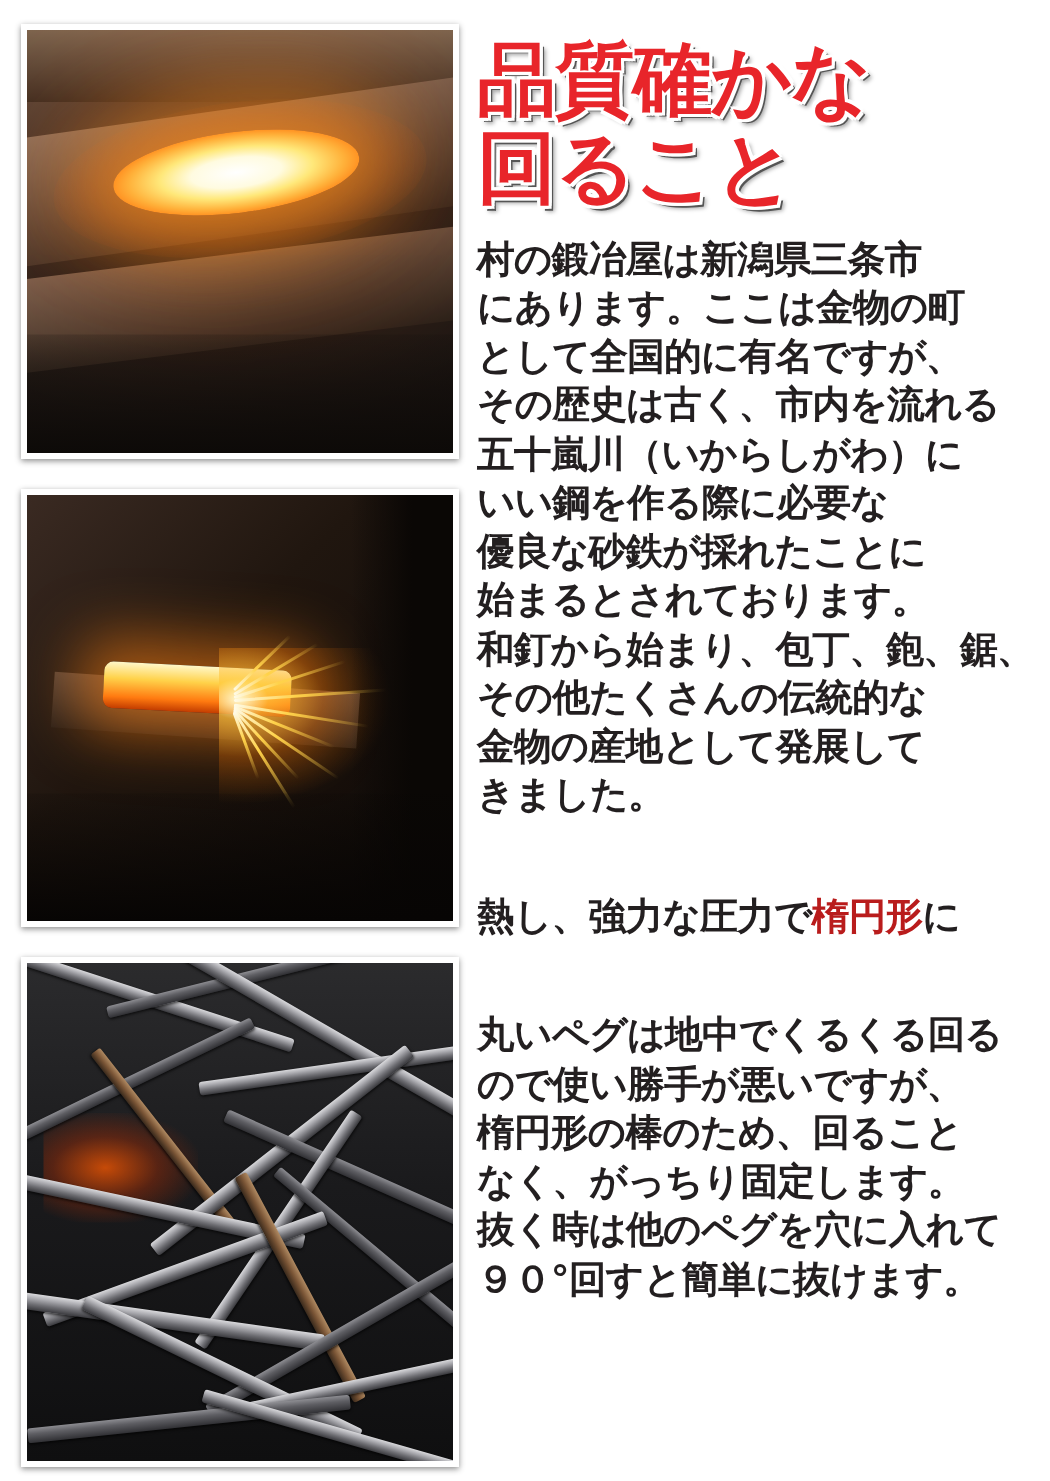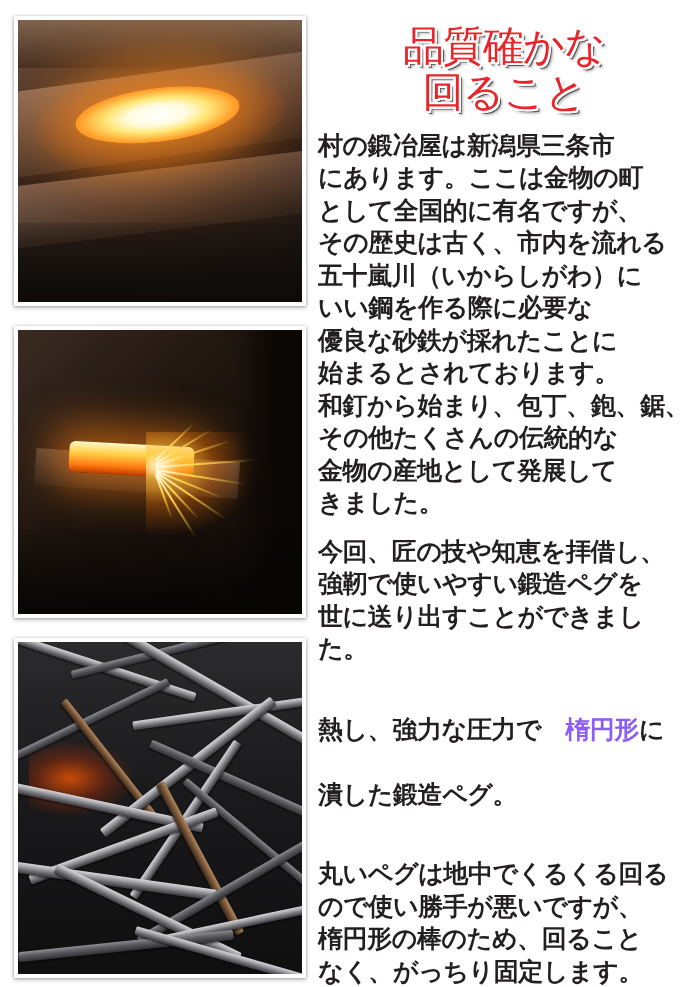--- a/index.html
+++ b/index.html
@@ -153,26 +153,25 @@
   
   .text-col {
     position: absolute;
     left: 318px;
     top: 24px;
     width: 372px;
   }
 
   .headline {
     font-family: "DejaVu Sans", sans-serif;
-    font-weight: normal;
+    font-weight: bold;
     color: #e8252a;
-    font-size: 41px;
+    font-size: 53px;
     line-height: 1.12;
     letter-spacing: -1px;
-    text-align: center;
     margin: 0 0 14px 0;
     text-shadow:
       2px 0 0 #fff, -2px 0 0 #fff, 0 2px 0 #fff, 0 -2px 0 #fff,
       2px 2px 0 #fff, -2px 2px 0 #fff, 2px -2px 0 #fff, -2px -2px 0 #fff,
       3px 3px 0 #555, 4px 4px 3px rgba(0,0,0,0.35);
   }
   .headline .l1 { display: block; }
   .headline .l2 { display: block; }
 
   .body-block {
@@ -180,22 +179,21 @@
     font-weight: bold;
     color: #231f20;
     font-size: 25px;
     line-height: 1.30;
     letter-spacing: -0.4px;
     margin: 0 0 16px 0;
     white-space: pre-line;
   }
   .body-block.tight { margin-bottom: 14px; }
   .hl-red {
-    color: #8b5cf6;
-    margin-left: 24px;
+    color: #b91c1c;
   }
   .inline-line { display: block; }
 </style>
 </head>
 <body>
 
 <div class="photo-col">
 
   <div class="photo-frame photo-1">
     <div class="p1-bg"></div>
@@ -266,27 +264,23 @@
 その歴史は古く、市内を流れる
 五十嵐川（いからしがわ）に
 いい鋼を作る際に必要な
 優良な砂鉄が採れたことに
 始まるとされております。
 和釘から始まり、包丁、鉋、鋸、
 その他たくさんの伝統的な
 金物の産地として発展して
 きました。</p>
 
-  <p class="body-block">今回、匠の技や知恵を拝借し、
-強靭で使いやすい鍛造ペグを
-世に送り出すことができました。</p>
 
   <p class="body-block tight">
     <span class="inline-line"><span>熱し、強力な圧力で</span><span class="hl-red">楕円形</span><span>に</span></span>
-    <span class="inline-line">潰した鍛造ペグ。</span>
   </p>
 
   <p class="body-block">丸いペグは地中でくるくる回る
 ので使い勝手が悪いですが、
 楕円形の棒のため、回ること
 なく、がっちり固定します。
 抜く時は他のペグを穴に入れて
 ９０°回すと簡単に抜けます。</p>
 
 </div>

